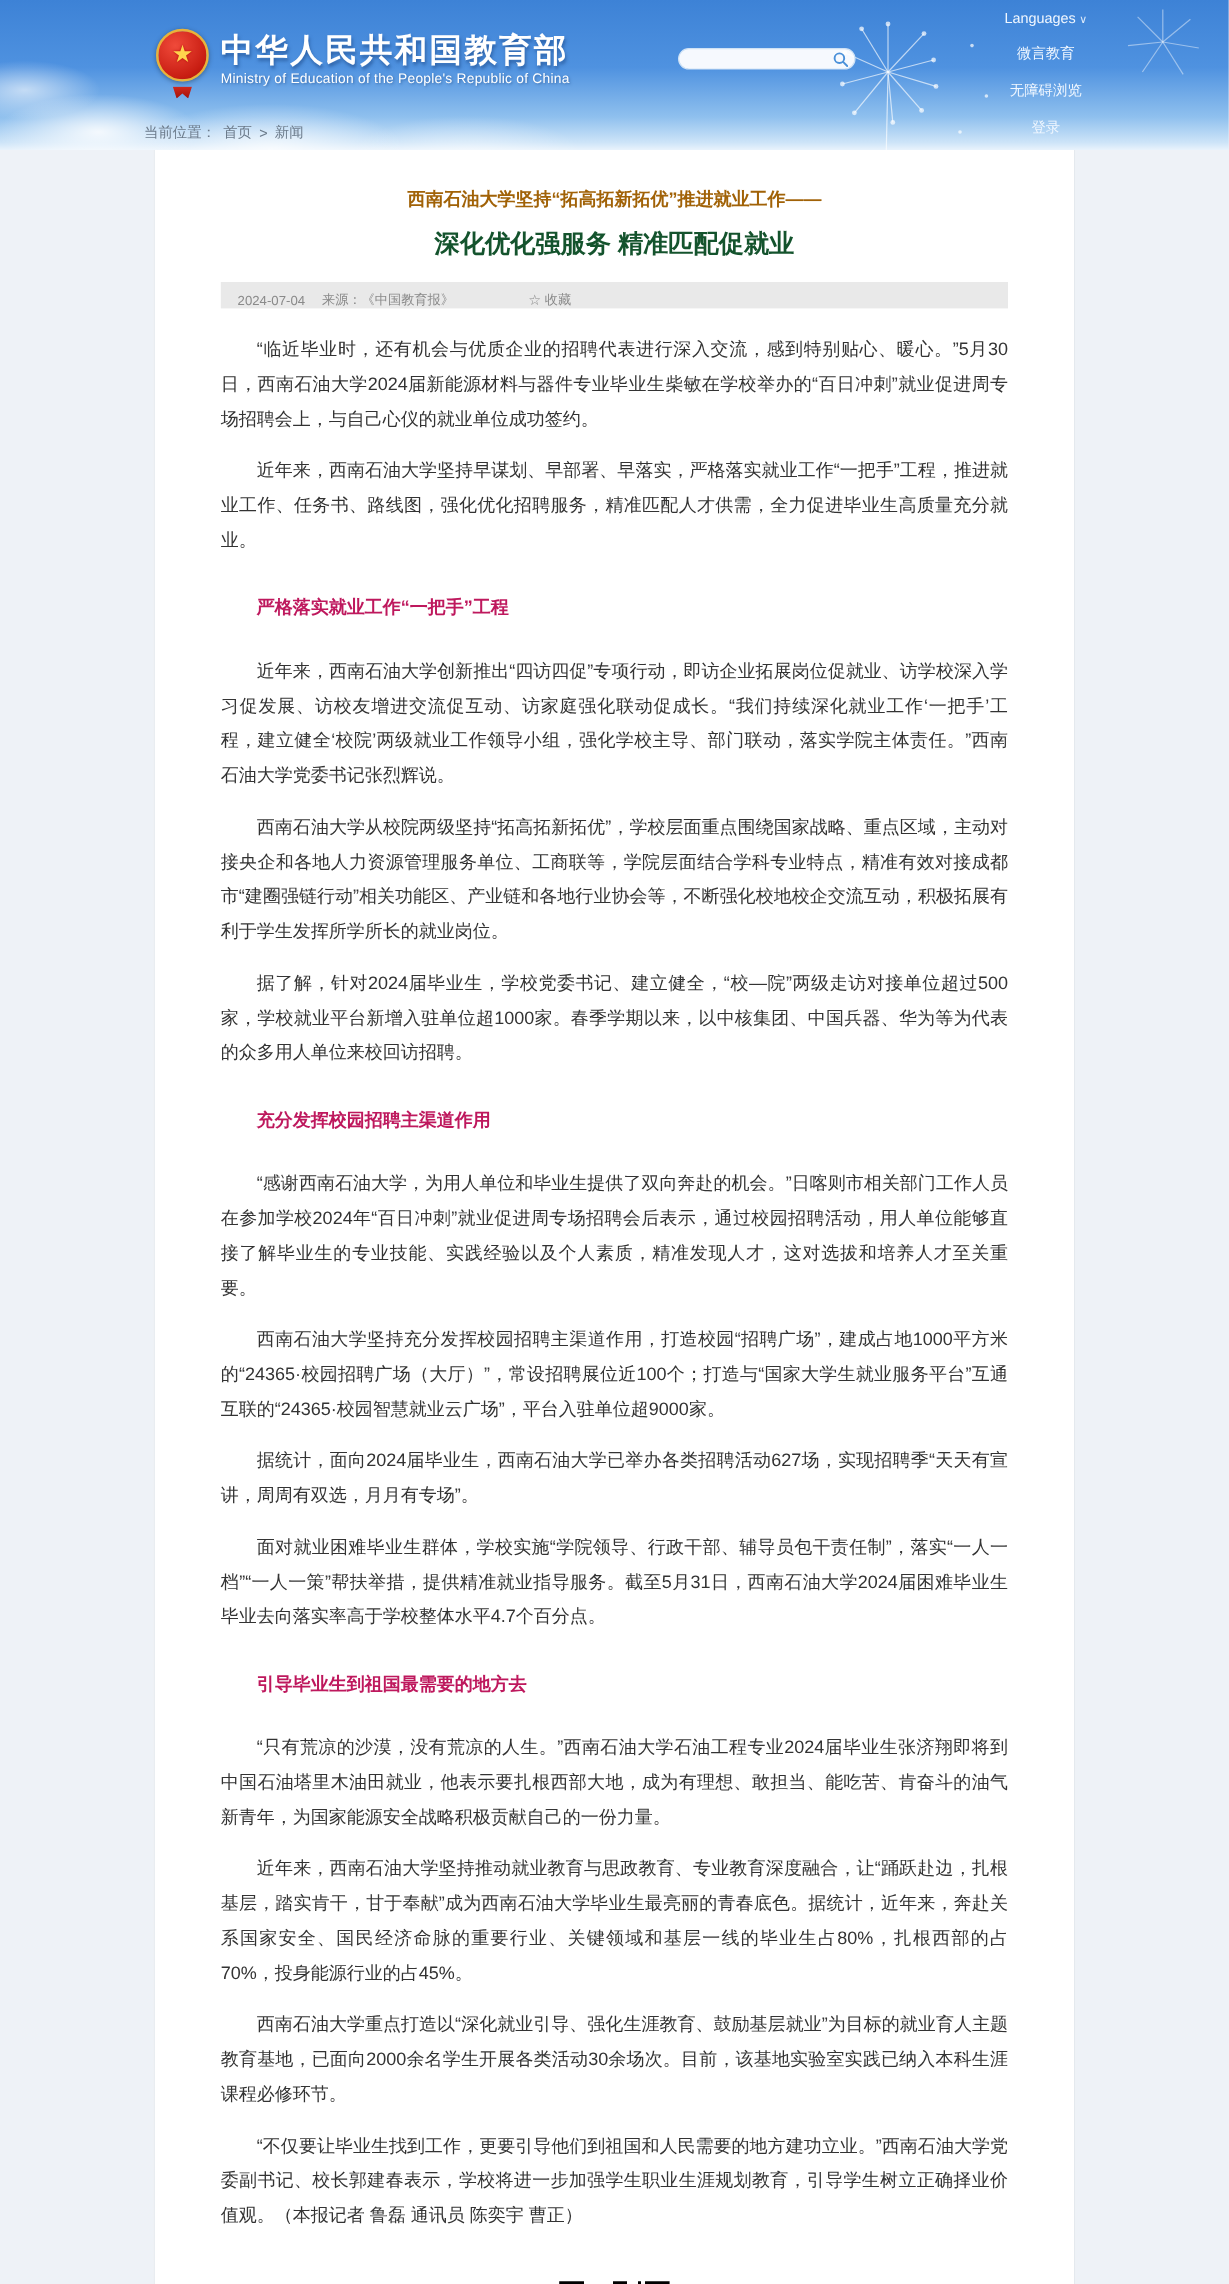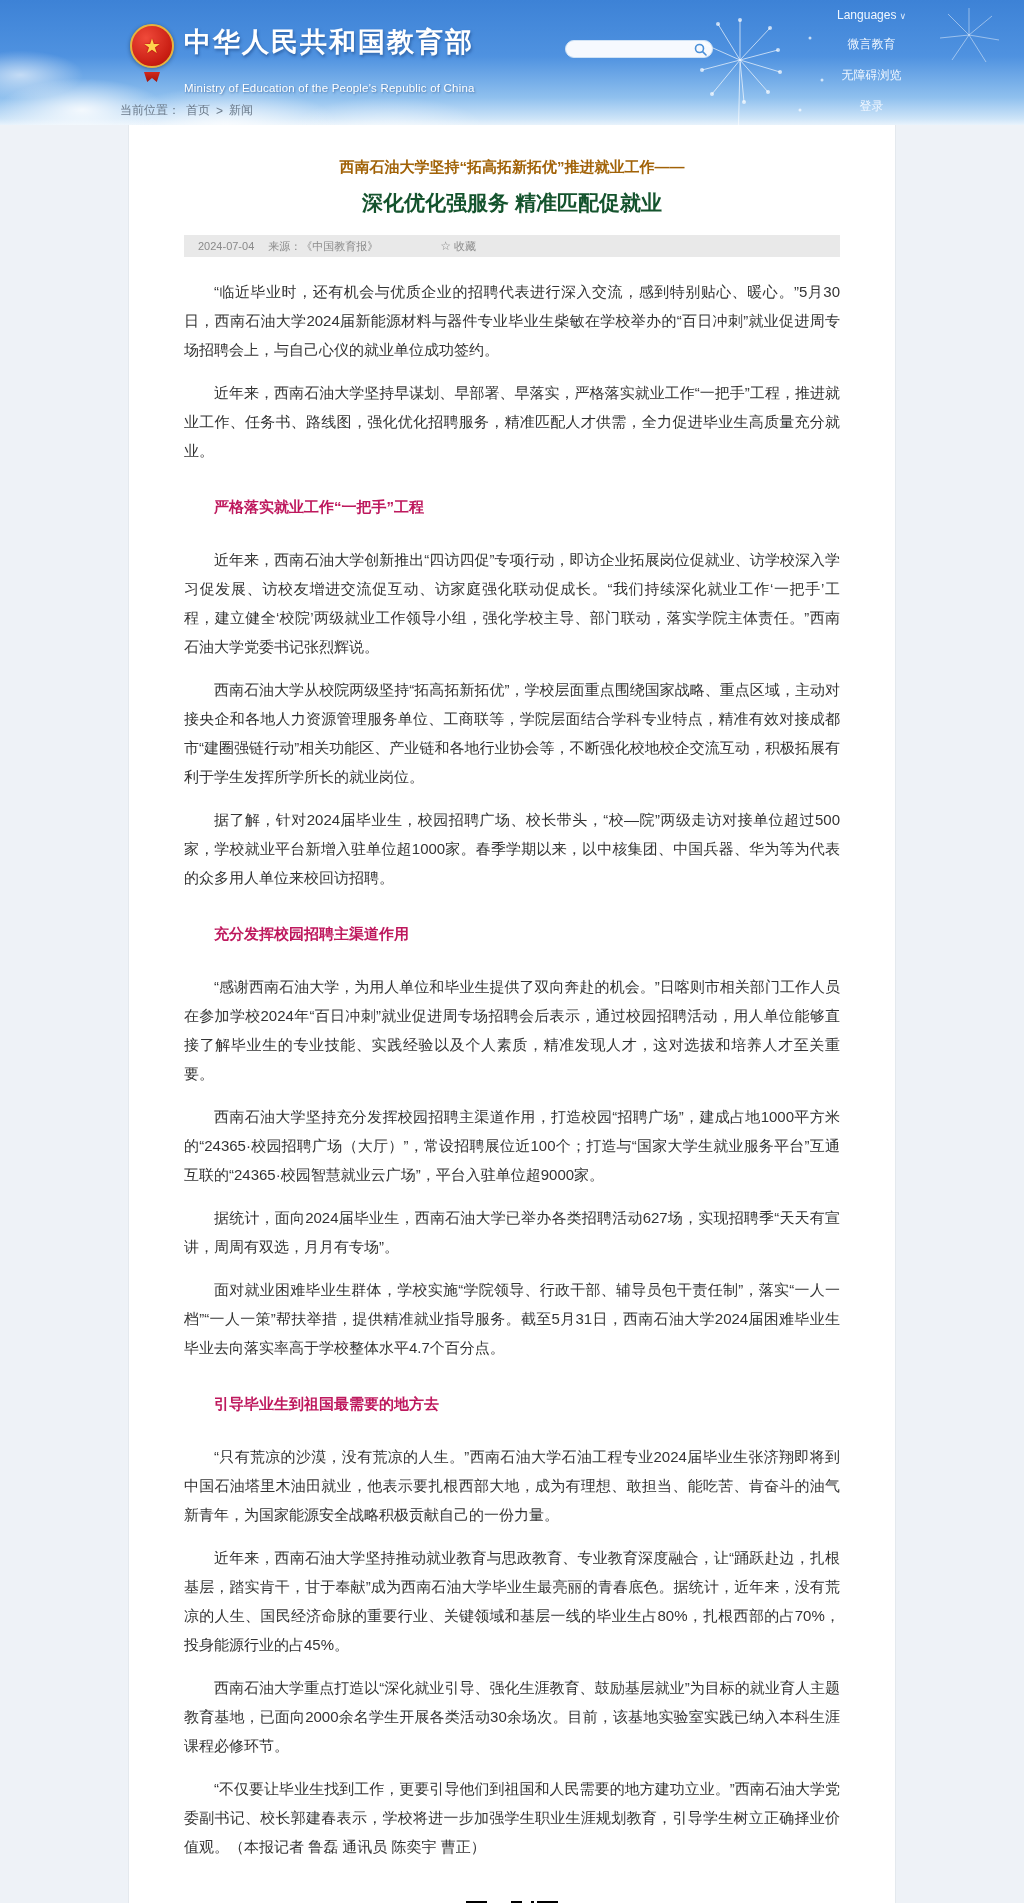--- a/index.html
+++ b/index.html
@@ -39,21 +39,21 @@
   .emblem-ribbon {
     position:absolute; left:14px; top:48px; width:16px; height:10px;
     background:linear-gradient(#d3281c,#a2140c); clip-path:polygon(0 0,100% 0,80% 100%,50% 60%,20% 100%);
   }
   .brand-text { margin-left:10px; }
   .brand-title {
     font-size:27px; font-weight:bold; color:#fff; letter-spacing:2px;
     text-shadow:1px 2px 3px rgba(20,60,120,.55);
   }
   .brand-sub {
-    margin-top:22px; font-size:11.5px; color:#fff; letter-spacing:.2px;
+    margin-top:0; font-size:11.5px; color:#fff; letter-spacing:.2px;
     text-shadow:1px 1px 2px rgba(20,60,120,.5);
   }
   .search-box {
     position:absolute; left:565px; top:40px; width:148px; height:18px;
     background:rgba(255,255,255,.95); border:1px solid #cfe2f5; border-radius:9px;
     display:flex; align-items:center; padding:0 4px 0 10px;
   }
   .search-box input {
     flex:1; border:none; outline:none; background:transparent;
     font-size:11px; color:#335; min-width:0;
@@ -68,21 +68,21 @@
   
   .card {
     width:768px; margin:0 auto; background:#fff;
     border:1px solid #e4e9ee; border-top:none;
     padding:30px 55px 22px 55px;
   }
   .art-title1 { text-align:center; font-size:15px; font-weight:bold; color:#a16207; line-height:1.6; }
   .art-title2 { text-align:center; font-size:21px; font-weight:bold; color:#14532d; margin-top:10px; }
   .meta-bar {
     margin-top:18px; background:#e9e9e9; height:22px;
-    display:flex; align-items:center; font-size:11px; color:#8a8a8a;
+    display:flex; align-items:flex-end; font-size:11px; color:#8a8a8a;
     padding:0 14px; gap:8px;
   }
   .meta-bar .src { margin-left:6px; }
   .fav { margin-left:54px; display:flex; align-items:center; gap:3px; cursor:pointer; }
   .fav .star-ico { font-size:12px; }
   .art-body { margin-top:20px; }
   .art-body p {
     font-size:15px; line-height:29px; color:#333; text-indent:2em;
     text-align:justify; margin:14px 0;
   }
@@ -195,29 +195,29 @@
       <span>收藏</span>
     </span>
   </div>
 
   <div class="art-body">
       <p>“临近毕业时，还有机会与优质企业的招聘代表进行深入交流，感到特别贴心、暖心。”5月30日，西南石油大学2024届新能源材料与器件专业毕业生柴敏在学校举办的“百日冲刺”就业促进周专场招聘会上，与自己心仪的就业单位成功签约。</p>
       <p>近年来，西南石油大学坚持早谋划、早部署、早落实，严格落实就业工作“一把手”工程，推进就业工作、任务书、路线图，强化优化招聘服务，精准匹配人才供需，全力促进毕业生高质量充分就业。</p>
       <h3>严格落实就业工作“一把手”工程</h3>
       <p>近年来，西南石油大学创新推出“四访四促”专项行动，即访企业拓展岗位促就业、访学校深入学习促发展、访校友增进交流促互动、访家庭强化联动促成长。“我们持续深化就业工作‘一把手’工程，建立健全‘校院’两级就业工作领导小组，强化学校主导、部门联动，落实学院主体责任。”西南石油大学党委书记张烈辉说。</p>
       <p>西南石油大学从校院两级坚持“拓高拓新拓优”，学校层面重点围绕国家战略、重点区域，主动对接央企和各地人力资源管理服务单位、工商联等，学院层面结合学科专业特点，精准有效对接成都市“建圈强链行动”相关功能区、产业链和各地行业协会等，不断强化校地校企交流互动，积极拓展有利于学生发挥所学所长的就业岗位。</p>
-      <p>据了解，针对2024届毕业生，校园招聘广场、校长带头，“校—院”两级走访对接单位超过500家，学校就业平台新增入驻单位超1000家。春季学期以来，以中核集团、中国兵器、华为等为代表的众多用人单位来校回访招聘。</p>
+      <p>据了解，针对2024届毕业生，学校党委书记、建立健全，“校—院”两级走访对接单位超过500家，学校就业平台新增入驻单位超1000家。春季学期以来，以中核集团、中国兵器、华为等为代表的众多用人单位来校回访招聘。</p>
       <h3>充分发挥校园招聘主渠道作用</h3>
       <p>“感谢西南石油大学，为用人单位和毕业生提供了双向奔赴的机会。”日喀则市相关部门工作人员在参加学校2024年“百日冲刺”就业促进周专场招聘会后表示，通过校园招聘活动，用人单位能够直接了解毕业生的专业技能、实践经验以及个人素质，精准发现人才，这对选拔和培养人才至关重要。</p>
       <p>西南石油大学坚持充分发挥校园招聘主渠道作用，打造校园“招聘广场”，建成占地1000平方米的“24365·校园招聘广场（大厅）”，常设招聘展位近100个；打造与“国家大学生就业服务平台”互通互联的“24365·校园智慧就业云广场”，平台入驻单位超9000家。</p>
       <p>据统计，面向2024届毕业生，西南石油大学已举办各类招聘活动627场，实现招聘季“天天有宣讲，周周有双选，月月有专场”。</p>
       <p>面对就业困难毕业生群体，学校实施“学院领导、行政干部、辅导员包干责任制”，落实“一人一档”“一人一策”帮扶举措，提供精准就业指导服务。截至5月31日，西南石油大学2024届困难毕业生毕业去向落实率高于学校整体水平4.7个百分点。</p>
       <h3>引导毕业生到祖国最需要的地方去</h3>
       <p>“只有荒凉的沙漠，没有荒凉的人生。”西南石油大学石油工程专业2024届毕业生张济翔即将到中国石油塔里木油田就业，他表示要扎根西部大地，成为有理想、敢担当、能吃苦、肯奋斗的油气新青年，为国家能源安全战略积极贡献自己的一份力量。</p>
-      <p>近年来，西南石油大学坚持推动就业教育与思政教育、专业教育深度融合，让“踊跃赴边，扎根基层，踏实肯干，甘于奉献”成为西南石油大学毕业生最亮丽的青春底色。据统计，近年来，没有荒凉的人生、国民经济命脉的重要行业、关键领域和基层一线的毕业生占80%，扎根西部的占70%，投身能源行业的占45%。</p>
+      <p>近年来，西南石油大学坚持推动就业教育与思政教育、专业教育深度融合，让“踊跃赴边，扎根基层，踏实肯干，甘于奉献”成为西南石油大学毕业生最亮丽的青春底色。据统计，近年来，奔赴关系国家安全、国民经济命脉的重要行业、关键领域和基层一线的毕业生占80%，扎根西部的占70%，投身能源行业的占45%。</p>
       <p>西南石油大学重点打造以“深化就业引导、强化生涯教育、鼓励基层就业”为目标的就业育人主题教育基地，已面向2000余名学生开展各类活动30余场次。目前，该基地实验室实践已纳入本科生涯课程必修环节。</p>
       <p>“不仅要让毕业生找到工作，更要引导他们到祖国和人民需要的地方建功立业。”西南石油大学党委副书记、校长郭建春表示，学校将进一步加强学生职业生涯规划教育，引导学生树立正确择业价值观。（本报记者 鲁磊 通讯员 陈奕宇 曹正）</p>
     </div>
 
   <div class="qr-wrap">
     <div class="qr-frame">
       <svg id="qr-svg" width="92" height="92" viewBox="0 0 31 31" shape-rendering="crispEdges">
           <rect x="0" y="0" width="31" height="31" fill="#ffffff"></rect>
           <rect x="15" y="0" width="1" height="1" fill="#000"></rect>
           <rect x="16" y="0" width="1" height="1" fill="#000"></rect>

